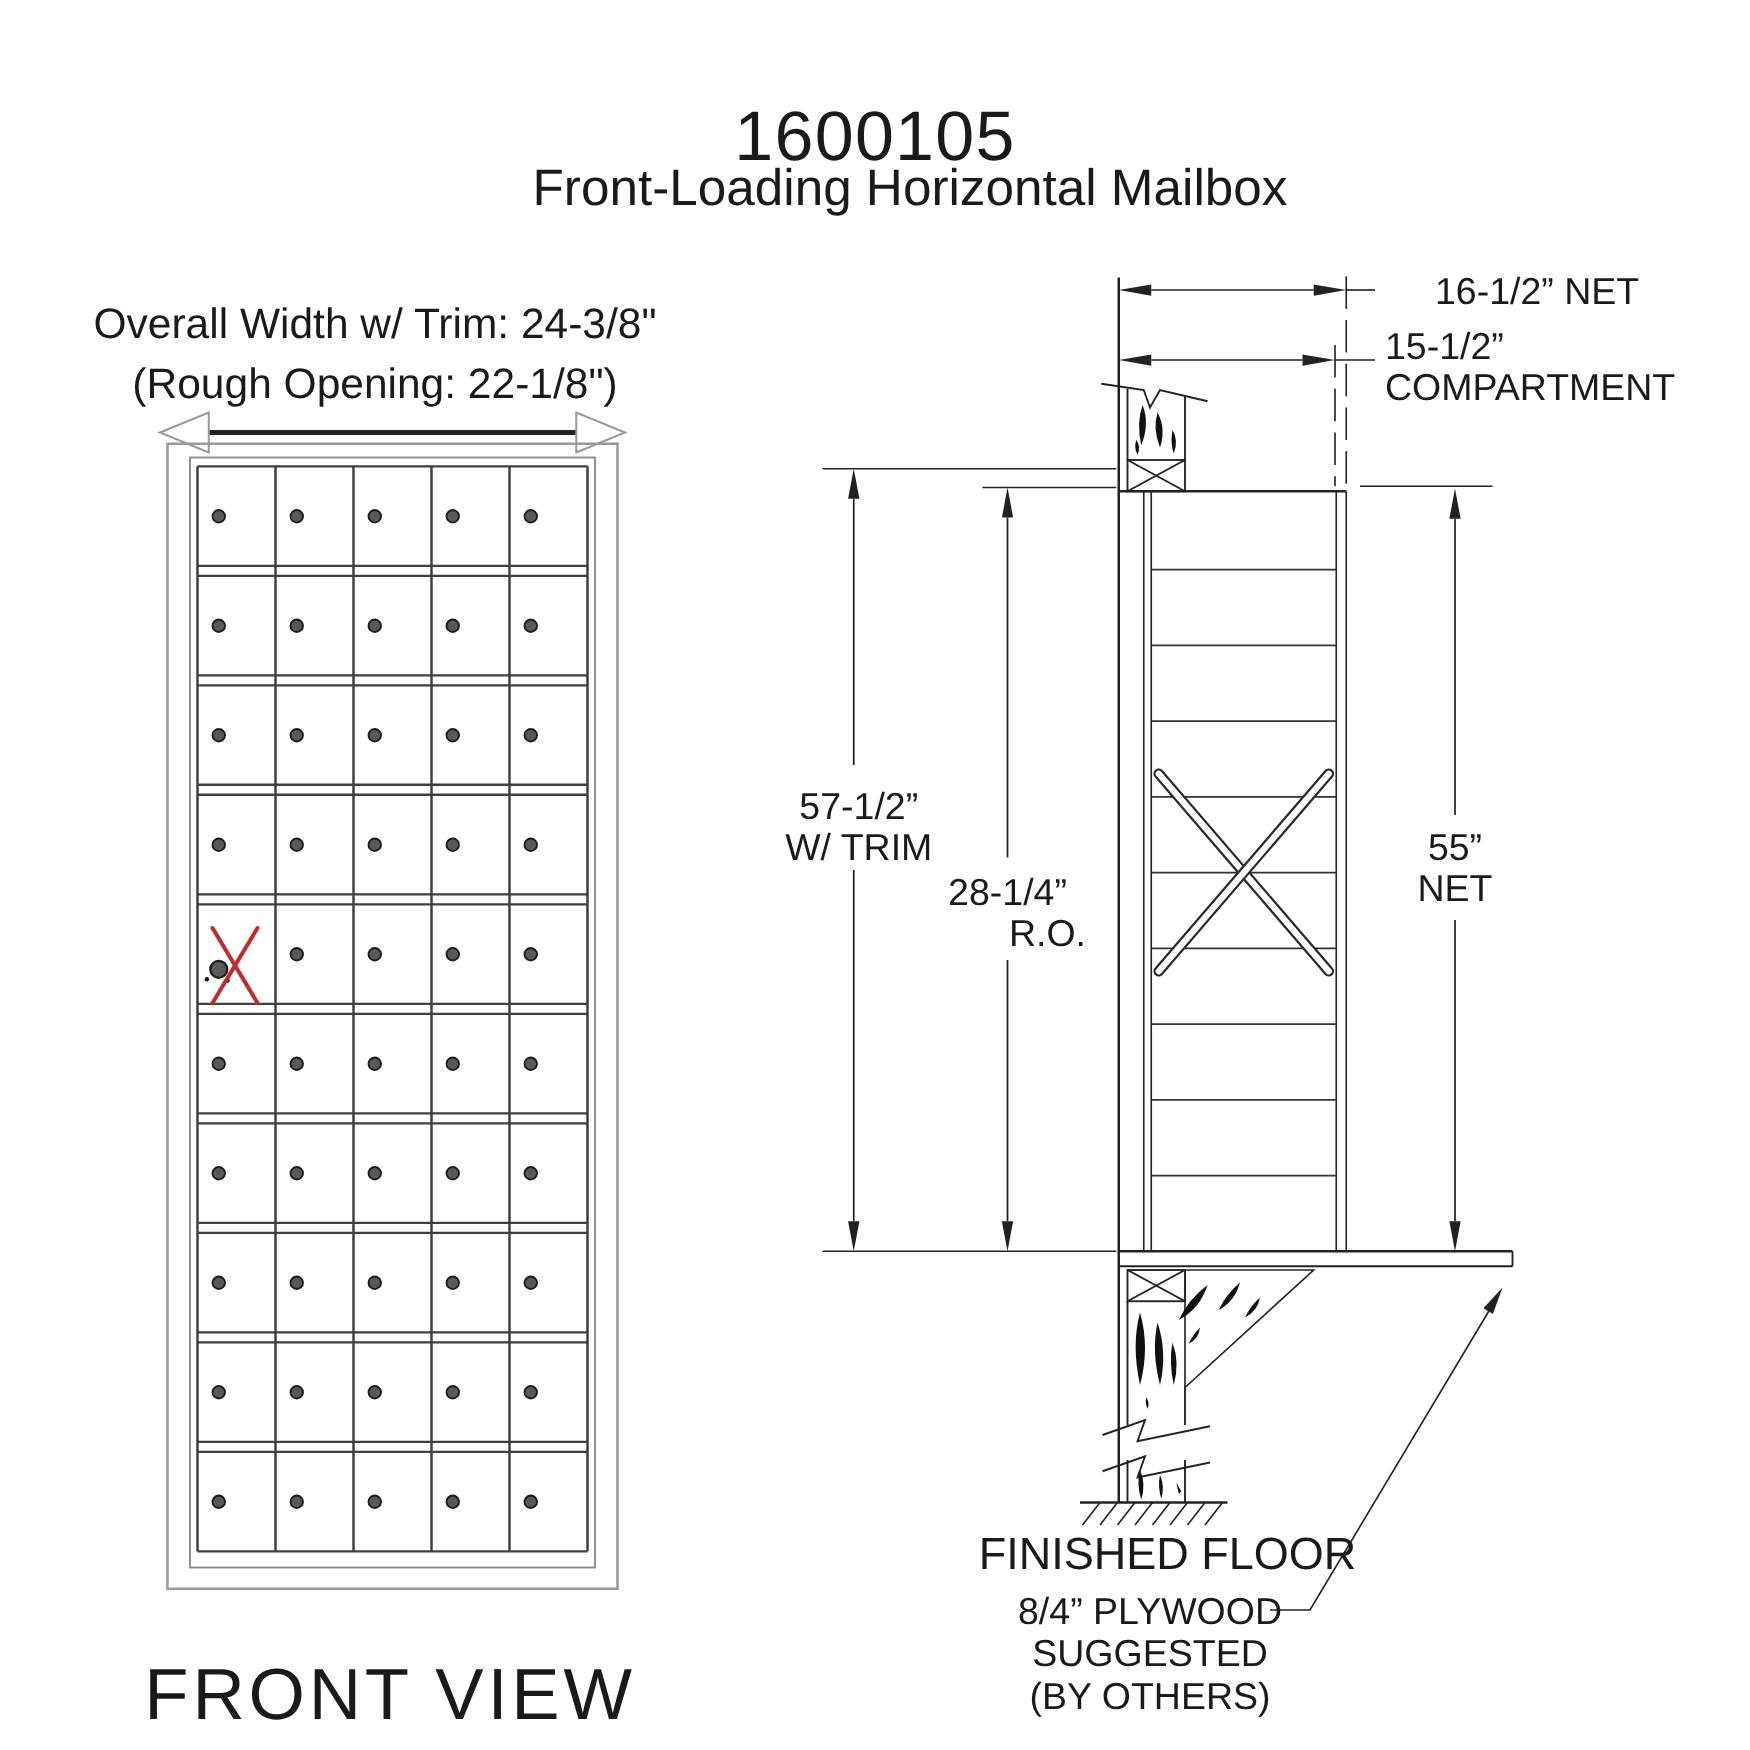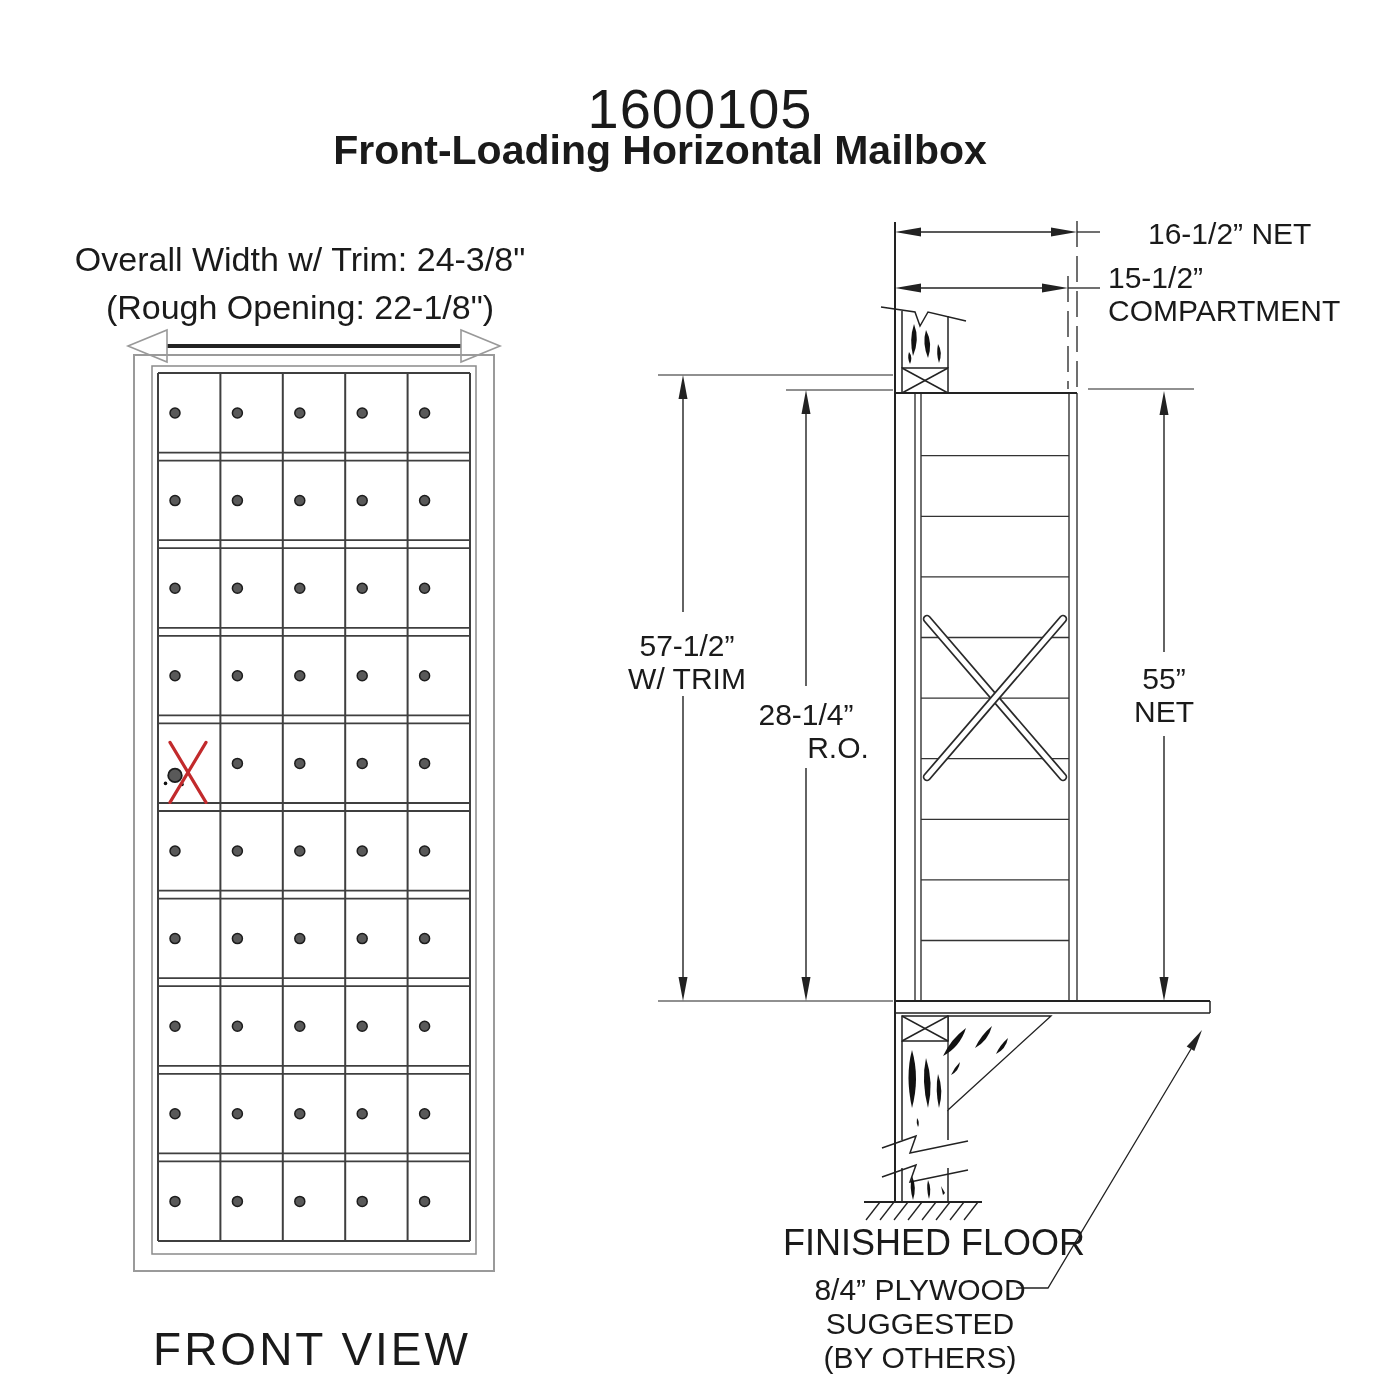--- a/index.html
+++ b/index.html
@@ -6,21 +6,21 @@
   #page{position:relative;width:1400px;height:1400px;background:#fff;overflow:hidden;
         font-family:"Liberation Sans", sans-serif;color:#1a1a1a;}
   #linework{position:absolute;left:0;top:0;width:1400px;height:1400px;}
   .txt{position:absolute;white-space:nowrap;color:#1a1a1a;}
   .center{transform:translateX(-50%);text-align:center;}
   .title{font-size:56px;font-weight:400;letter-spacing:1px;}
   .subtitle{font-size:41px;font-weight:400;}
   .note{font-size:34px;}
   .dim{font-size:30px;}
   .dim-sm{font-size:36px;}
-  .viewlabel{font-size:46px;letter-spacing:3px;}
+  .viewlabel{font-size:58px;letter-spacing:3px;}
 </style>
 </head>
 <body>
 
 <div id="page">
 
   <svg id="linework" viewBox="0 0 1400 1400">
 
     <g>
 
@@ -247,21 +247,21 @@
       </g>
 
       <g stroke-width="1.3">
         <polyline points="1016,1288 1048,1288 1191,1049" fill="none"></polyline>
         <polygon points="1202,1030 1194.3,1051.1 1186.7,1046.5" fill="#222" stroke="none"></polygon>
       </g>
     </g>
   </svg>
 
   <div class="txt title center" style="left:700px;top:76px;">1600105</div>
-  <div class="txt subtitle center" style="left:660px;top:127px;font-weight:bold;">Front-Loading Horizontal Mailbox</div>
+  <div class="txt subtitle center" style="left:728px;top:127px;">Front-Loading Horizontal Mailbox</div>
 
   <div class="txt note center" style="left:300px;top:240px;">Overall Width w/ Trim: 24-3/8"</div>
   <div class="txt note center" style="left:300px;top:288px;">(Rough Opening: 22-1/8")</div>
 
   <div class="txt dim" style="left:1108px;top:217px;margin-left:40px;">16-1/2” NET</div>
   <div class="txt dim" style="left:1108px;top:261px;">15-1/2”</div>
   <div class="txt dim" style="left:1108px;top:294px;">COMPARTMENT</div>
 
   <div class="txt dim center" style="left:687px;top:629px;text-align:center;">57-1/2”</div>
   <div class="txt dim center" style="left:687px;top:662px;">W/ TRIM</div>

